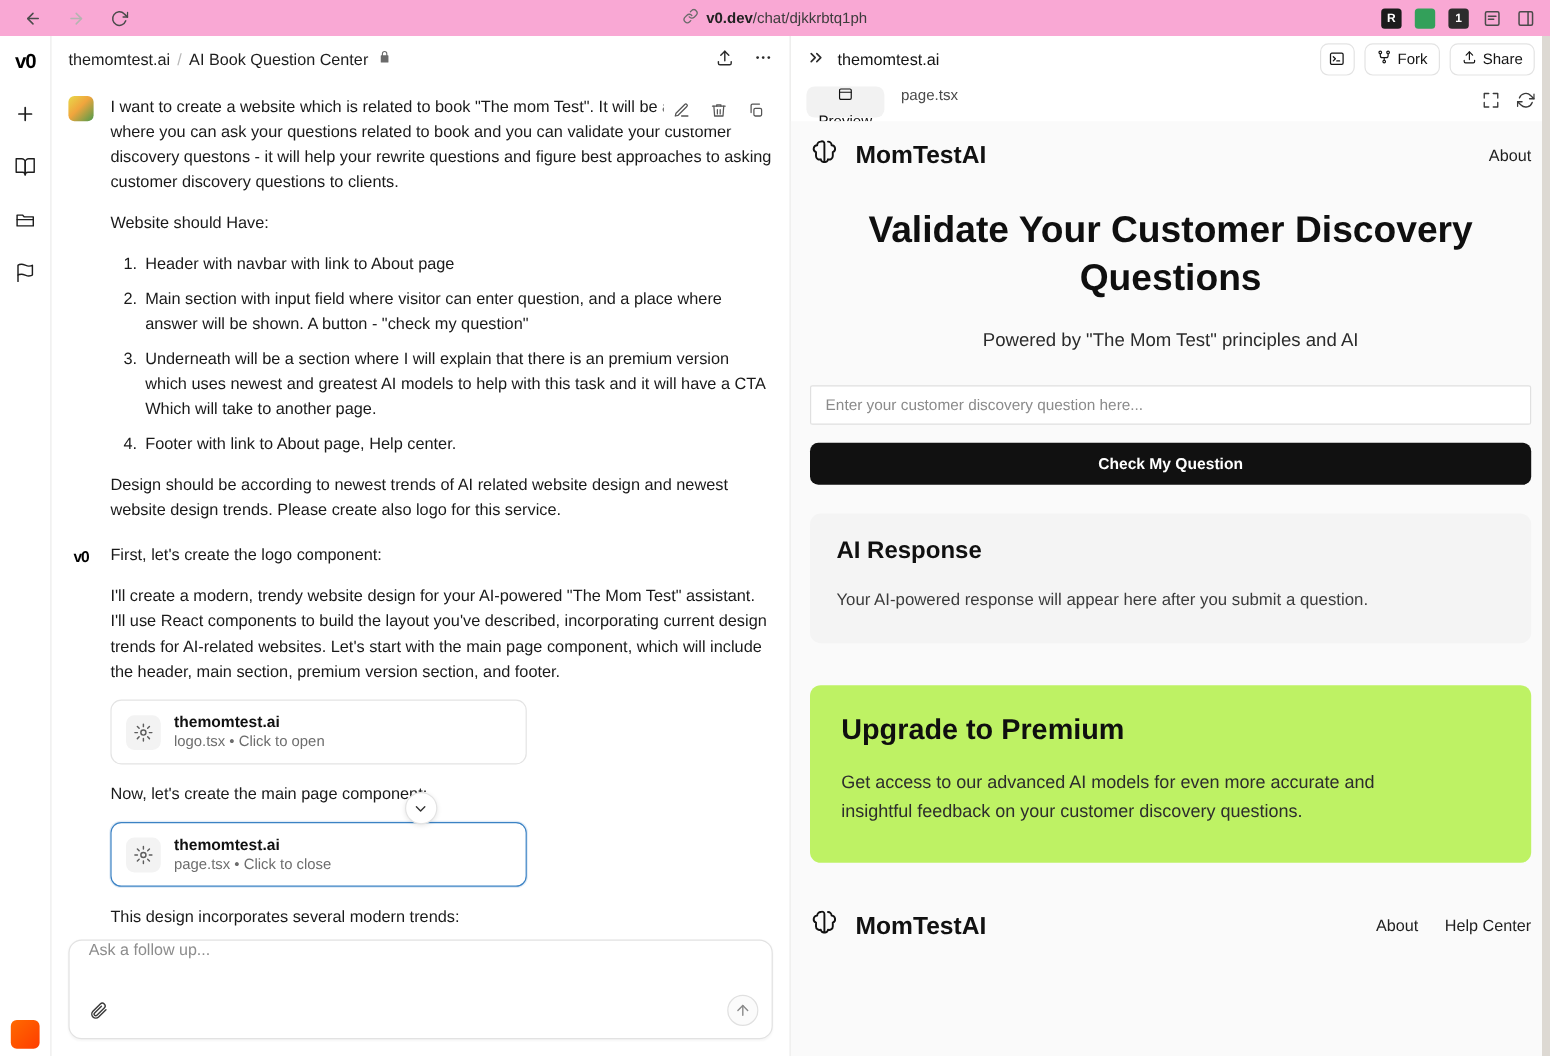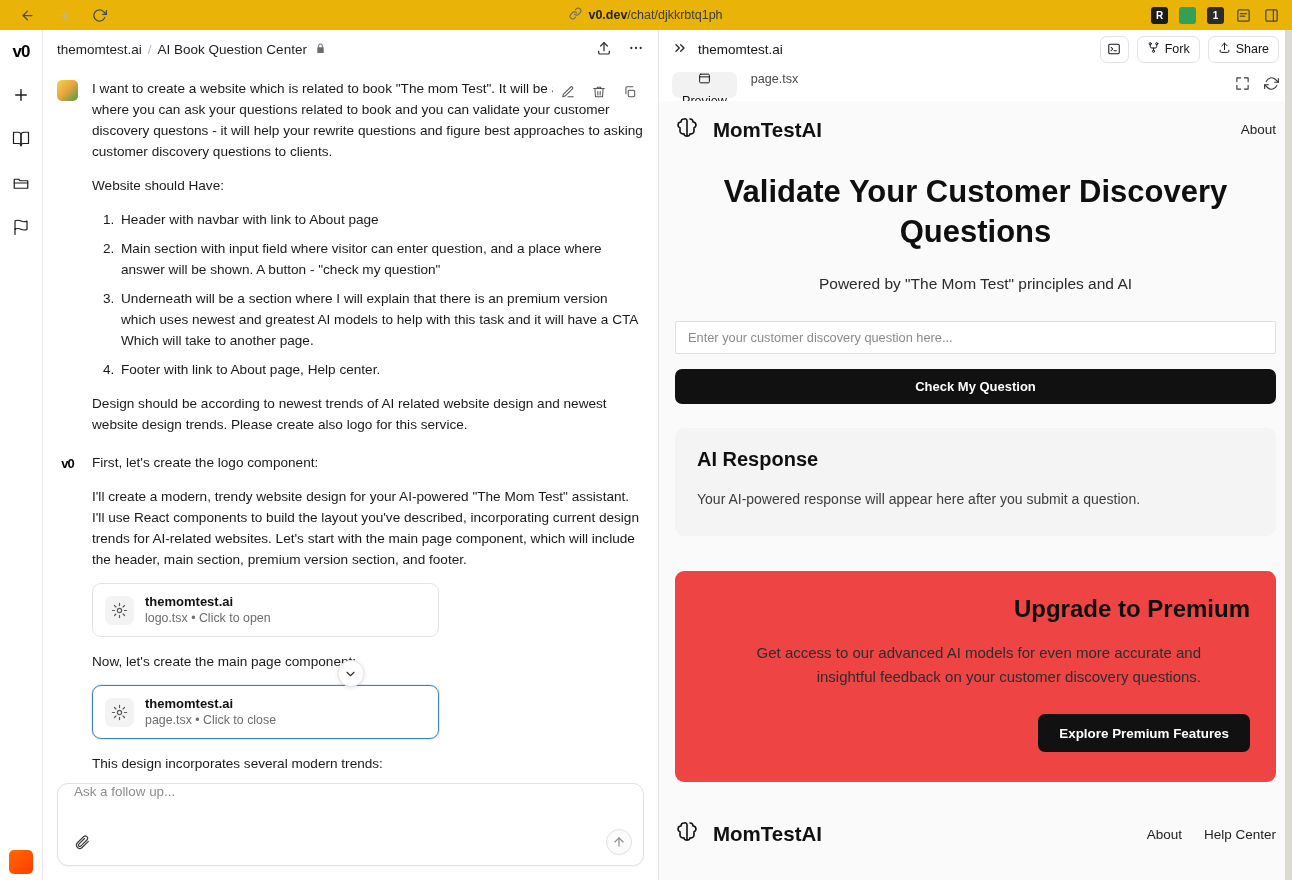--- a/index.html
+++ b/index.html
@@ -5,21 +5,21 @@
   * { box-sizing: border-box; margin: 0; padding: 0; }
   html, body {
     width: 1292px; height: 880px;
     font-family: "Liberation Sans", sans-serif;
     background: #ffffff;
     overflow: hidden;
   }
   
   .browser-bar {
     height: 30px;
-    background: #eab308;
+    background: #f9a8d4;
     display: flex;
     align-items: center;
     padding: 0 12px;
     position: relative;
   }
   .nav-btns { display: flex; align-items: center; gap: 18px; margin-left: 6px; }
   .nav-btn {
     width: 18px; height: 18px;
     display: flex; align-items: center; justify-content: center;
     color: #4b4b4b;
@@ -325,24 +325,23 @@
   .card-panel {
     margin: 24px 16px 0 16px;
     background: #f4f4f4;
     border-radius: 9px;
     padding: 20px 22px 26px 22px;
   }
   .card-panel h2 { font-size: 20px; color: #101010; font-weight: bold; }
   .card-panel p { font-size: 14px; color: #3c3c3c; margin-top: 17px; line-height: 22px; }
   .premium {
     margin: 35px 16px 0 16px;
-    background: #ef4444;
+    background: #bef264;
     border-radius: 9px;
     padding: 24px 26px 30px 26px;
-    text-align: right;
   }
   .premium h2 { font-size: 24px; color: #0f0f0f; font-weight: bold; }
   .premium p { font-size: 15px; color: #2d2d2d; margin-top: 18px; line-height: 24px; max-width: 500px; }
   .premium-cta {
     margin-top: 25px;
     display: inline-flex; align-items: center; justify-content: center;
     height: 38px; padding: 0 21px;
     background: #111111; color: #fff;
     border-radius: 7px;
     font-size: 13.4px; font-weight: bold;
@@ -680,21 +679,20 @@
       <div class="q-btn">Check My Question</div>
 
       <div class="card-panel">
         <h2>AI Response</h2>
         <p>Your AI-powered response will appear here after you submit a question.</p>
       </div>
 
       <div class="premium">
         <h2>Upgrade to Premium</h2>
         <p>Get access to our advanced AI models for even more accurate and insightful feedback on your customer discovery questions.</p>
-        <div class="premium-cta">Explore Premium Features</div>
       </div>
 
       <div class="site-footer">
         <div class="brand">
           <span>
             <svg width="24" height="24" viewBox="0 0 24 24" fill="none" stroke="#111" stroke-width="1.6" stroke-linecap="round" stroke-linejoin="round">
                 <path d="M9 3a3 3 0 0 0-3 3 3 3 0 0 0-1 5.8V15a3 3 0 0 0 4 2.8A2.5 2.5 0 0 0 12 20V5a2 2 0 0 0-3-2z"></path>
                 <path d="M15 3a3 3 0 0 1 3 3 3 3 0 0 1 1 5.8V15a3 3 0 0 1-4 2.8A2.5 2.5 0 0 1 12 20"></path>
               </svg>
           </span>

